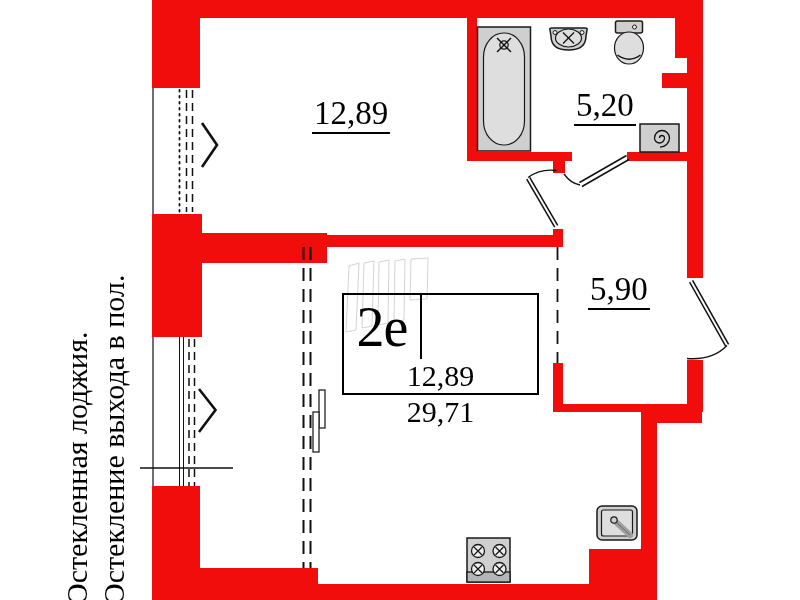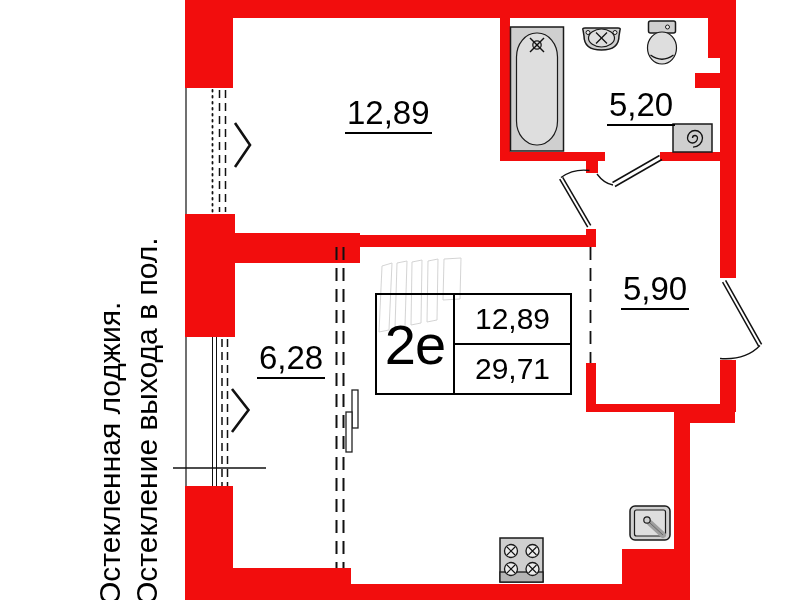--- a/index.html
+++ b/index.html
@@ -4,35 +4,35 @@
 <style>
   :root{
     --wall-red:#f20d0d;
     --fixture-fill:#cfcfcf;
     --fixture-stroke:#1a1a1a;
     --line-black:#111111;
   }
   html,body{margin:0;padding:0;background:#fff;}
   .plan{
     position:relative;width:740px;height:600px;background:#fff;overflow:hidden;
-    font-family:Liberation Sans, sans-serif;color:#000;margin-left:33px;
+    font-family:Liberation Serif, serif;color:#000;
   }
   .wall{position:absolute;background:var(--wall-red);}
   .lines-svg{position:absolute;left:0;top:0;pointer-events:none;}
   .fxt{fill:var(--fixture-fill);stroke:var(--fixture-stroke);stroke-width:1.5;}
   .fxt2{fill:#dedede;stroke:var(--fixture-stroke);stroke-width:1.2;}
   .ln{stroke:var(--line-black);fill:none;}
   .sketch{stroke:#bdbdbd;fill:#ffffff;opacity:0.65;}
   .area-label{
     position:absolute;font-size:33px;line-height:1.12;
     border-bottom:2px solid #000;padding:0 2px 0 2px;white-space:nowrap;
   }
   .info-table{
     position:absolute;left:342px;top:293px;width:197px;height:102px;
-    border:2.5px solid #000;display:flex;background:transparent;box-sizing:border-box;
+    border:2.5px solid #000;display:flex;background:transparent;box-sizing:border-box;flex-direction:column;
   }
   .unit-cell{
     width:76px;border-right:2.4px solid #000;display:flex;align-items:center;justify-content:center;
     font-size:56px;letter-spacing:-1px;
   }
   .vals{flex:1;display:flex;flex-direction:column;}
   .val{
     flex:1;border-bottom:2.2px solid #000;display:flex;align-items:center;justify-content:center;
     font-size:30px;
   }
@@ -178,21 +178,20 @@
       <rect class="fxt2" x="601.5" y="510" width="31" height="26" rx="2"></rect>
       <line x1="617" y1="523" x2="630" y2="535" stroke="#9e9e9e" stroke-width="6" stroke-linecap="round"></line>
       <line x1="617" y1="523" x2="630" y2="535" stroke="#1a1a1a" stroke-width="1" opacity="0.4"></line>
       <circle cx="614" cy="520" r="3.2" fill="#cfcfcf" stroke="#1a1a1a" stroke-width="1.2"></circle>
     </g>
   </svg>
 
   <div class="area-label" style="left:312px;top:95px">12,89</div>
   <div class="area-label" style="left:574px;top:87px">5,20</div>
   <div class="area-label" style="left:588px;top:271px">5,90</div>
-  <div class="area-label" style="left:224px;top:340px">6,28</div>
 
   <div class="info-table">
     <div class="unit-cell">2е</div>
     <div class="vals">
       <div class="val">12,89</div>
       <div class="val">29,71</div>
     </div>
   </div>
 
   <div class="note">

